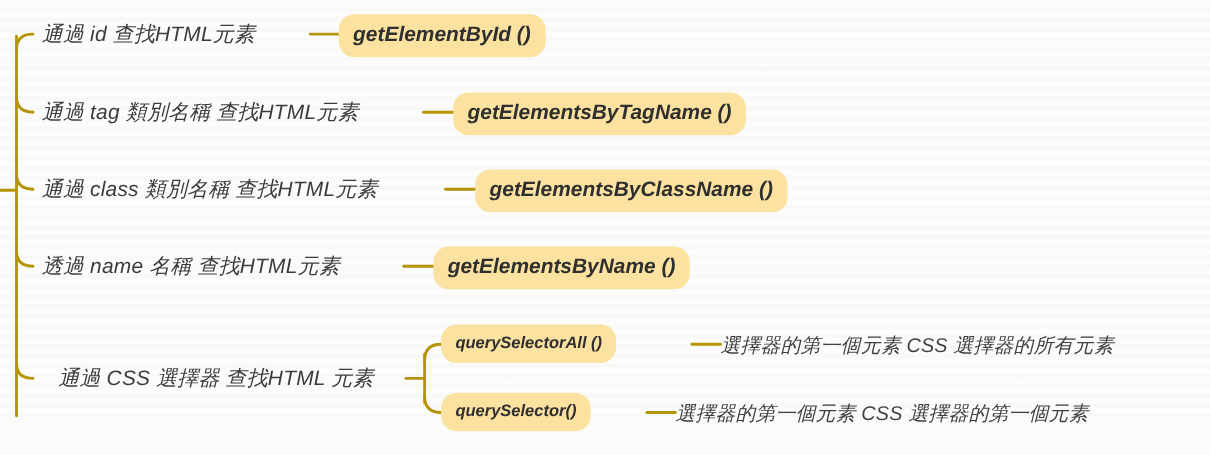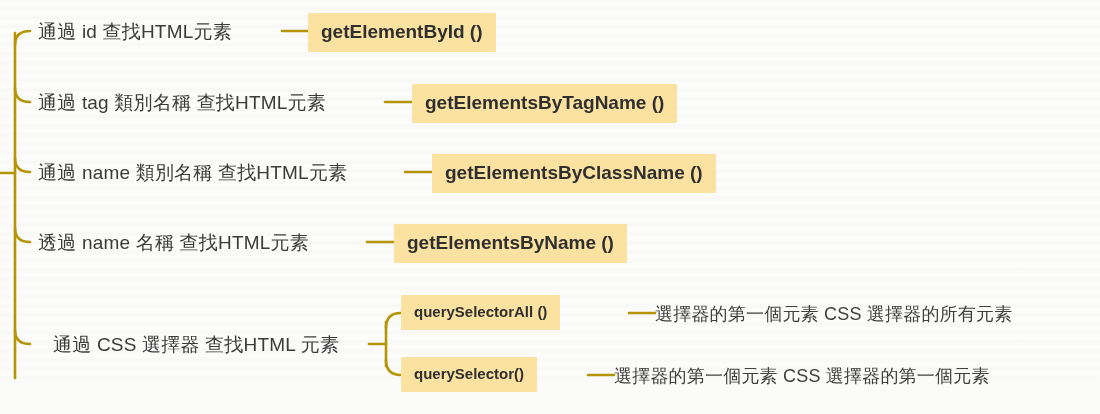--- a/index.html
+++ b/index.html
@@ -19,20 +19,21 @@
     height: 380px;
     background:
       repeating-linear-gradient(
         to bottom,
         rgba(0,0,0,0.012) 0px,
         rgba(0,0,0,0.0) 2px,
         rgba(255,255,255,0.5) 5px,
         rgba(0,0,0,0.014) 9px
       ),
       #fbfbfa;
+    font-style: italic;
   }
   .connectors {
     position: absolute;
     left: 0;
     top: 0;
     width: 1100px;
     height: 414px;
     pointer-events: none;
   }
   .node-label {
@@ -47,21 +48,21 @@
     font-size: 18px;
     color: #3f3f3f;
   }
   .badge {
     position: absolute;
     background: #fce2a0;
     color: #2f2f2f;
     font-size: 19px;
     font-weight: bold;
     line-height: 1;
-    border-radius: 1px;
+    border-radius: 14px;
     padding: 9px 13px 11px 13px;
     white-space: nowrap;
     box-sizing: border-box;
   }
   .badge.b-small {
     font-size: 15px;
   }
 </style>
 </head>
 <body>
@@ -99,21 +100,21 @@
       <path d="M 588 375 L 614 375"></path>
     </g>
   </svg>
 
   <div class="node-label" style="left:38px; top:22px;">通過 id 查找HTML元素</div>
   <div class="badge" style="left:308px; top:13px;">getElementById ()</div>
 
   <div class="node-label" style="left:38px; top:93px;">通過 tag 類別名稱 查找HTML元素</div>
   <div class="badge" style="left:412px; top:84px;">getElementsByTagName ()</div>
 
-  <div class="node-label" style="left:38px; top:163px;">通過 name 類別名稱 查找HTML元素</div>
+  <div class="node-label" style="left:38px; top:163px;">通過 class 類別名稱 查找HTML元素</div>
   <div class="badge" style="left:432px; top:154px;">getElementsByClassName ()</div>
 
   <div class="node-label" style="left:38px; top:233px;">透過 name 名稱 查找HTML元素</div>
   <div class="badge" style="left:394px; top:224px;">getElementsByName ()</div>
 
   <div class="node-label" style="left:53px; top:335px;">通過 CSS 選擇器 查找HTML 元素</div>
 
   <div class="badge b-small" style="left:401px; top:295px;">querySelectorAll ()</div>
   <div class="node-label sub-desc" style="left:655px; top:305px;">選擇器的第一個元素 CSS 選擇器的所有元素</div>
 

